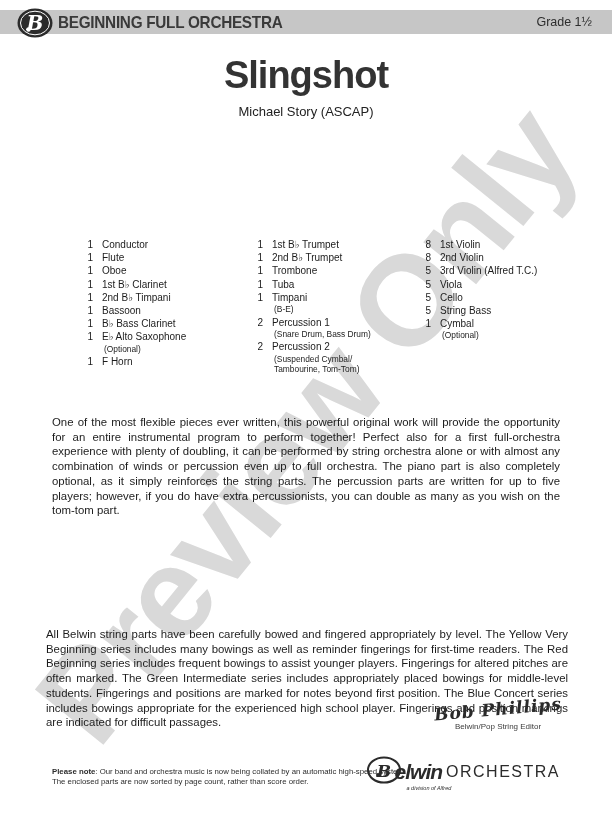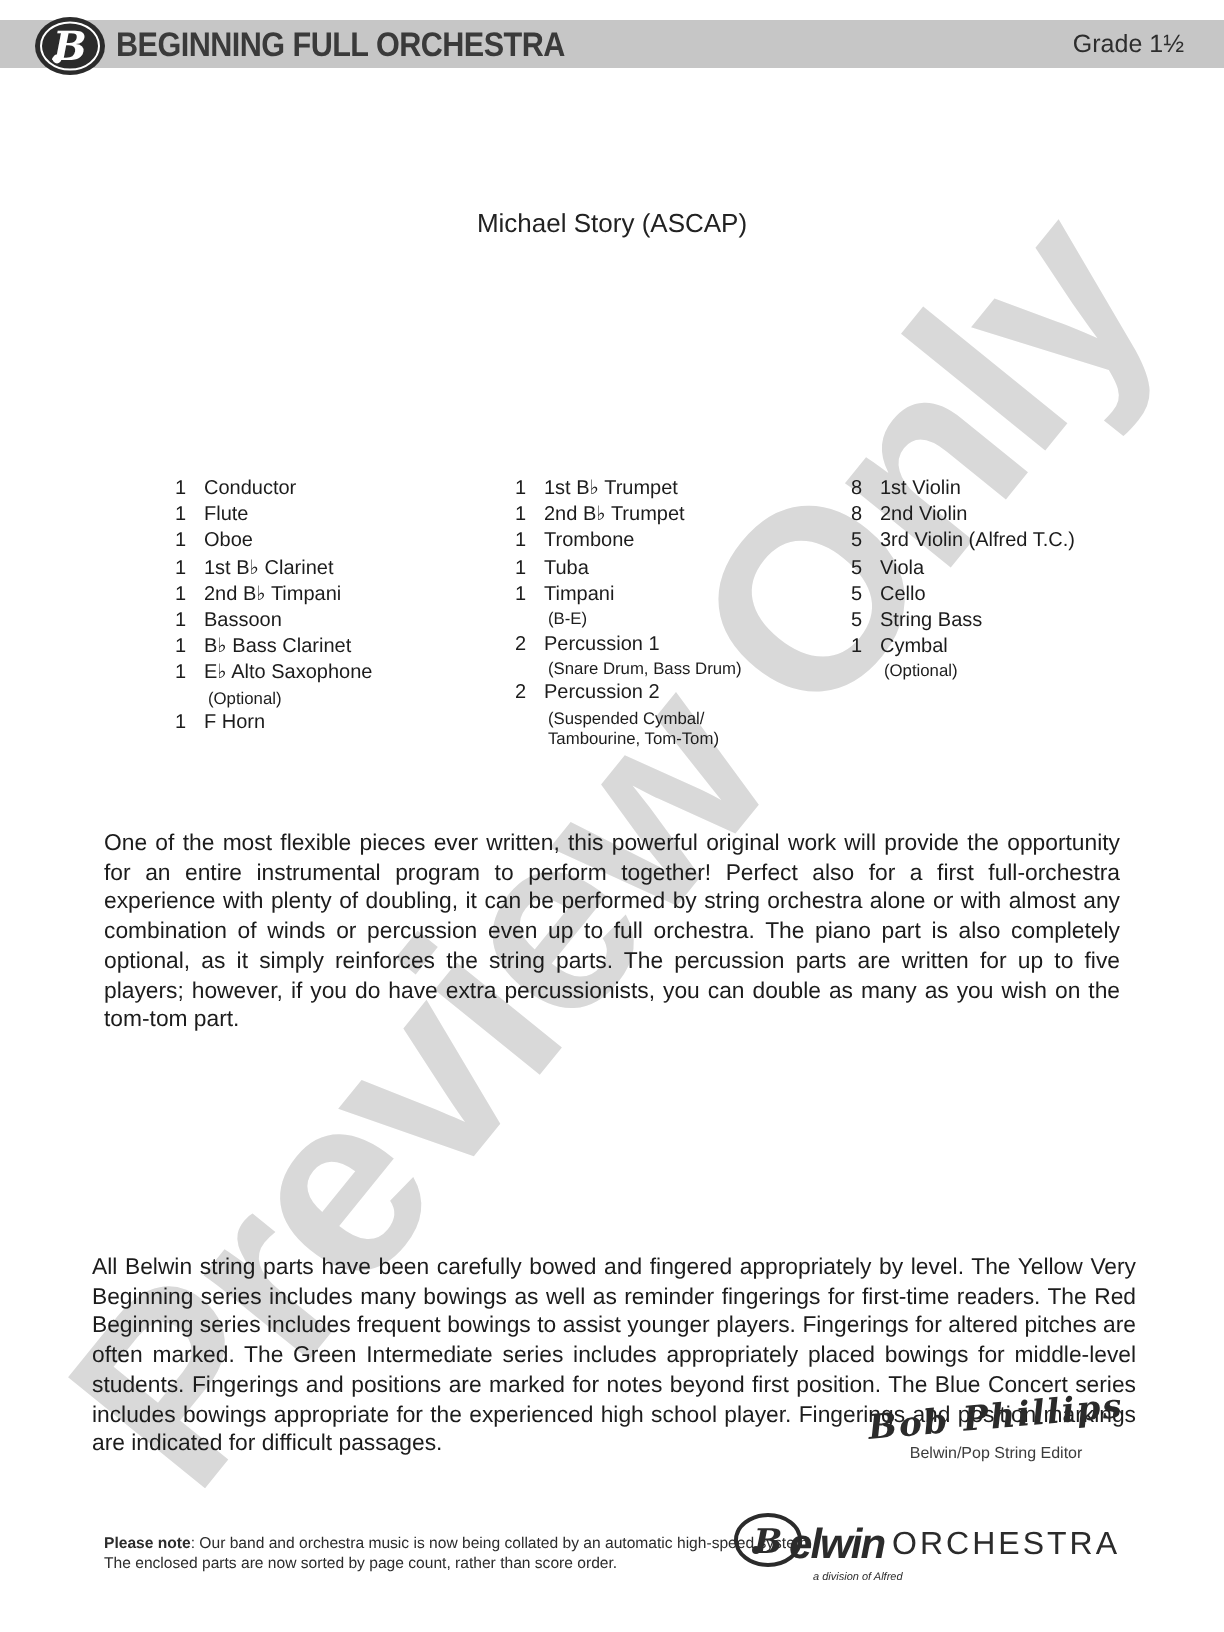--- a/index.html
+++ b/index.html
@@ -110,20 +110,21 @@
           <ellipse cx="19" cy="17" rx="17.5" ry="14.5" fill="#2b2b2b"></ellipse>
           <ellipse cx="19" cy="17" rx="14.5" ry="11.8" fill="none" stroke="#ffffff" stroke-width="1"></ellipse>
           <text x="19" y="24" text-anchor="middle" font-family="DejaVu Serif, Liberation Serif, serif" font-style="italic" font-weight="bold" font-size="20" fill="#ffffff">B</text>
           <circle cx="12.5" cy="23.5" r="2.2" fill="#ffffff"></circle>
         </svg>
       </span>
       <span class="brand">BEGINNING FULL ORCHESTRA</span>
       <span class="grade">Grade 1½</span>
     </div>
 
+    <div class="title">Slingshot</div>
     <div class="composer">Michael Story (ASCAP)</div>
 
     <div class="inst-columns">
       <div class="inst-col c0">
           <div class="inst-row">
             <span class="inst-count">1</span>
             <span class="inst-name">Conductor</span>
           </div>
           <div class="inst-row">
             <span class="inst-count">1</span>

